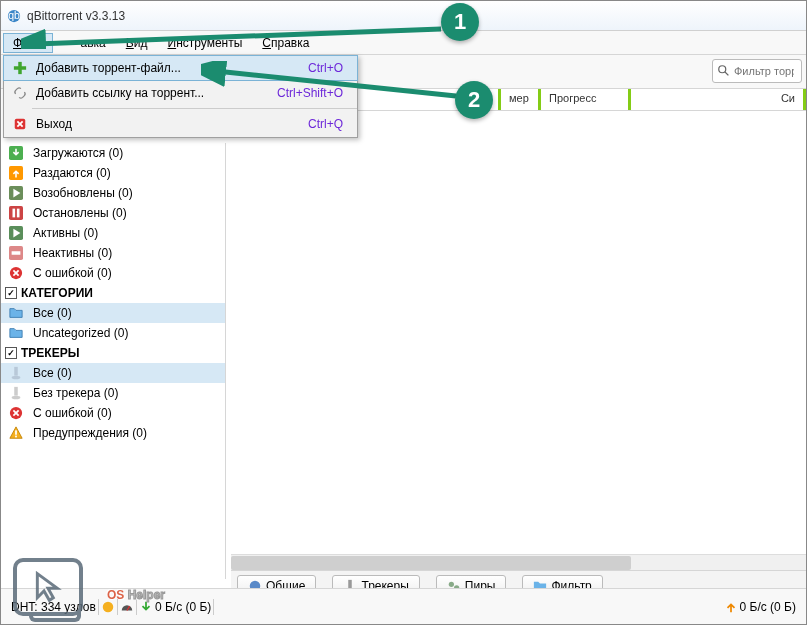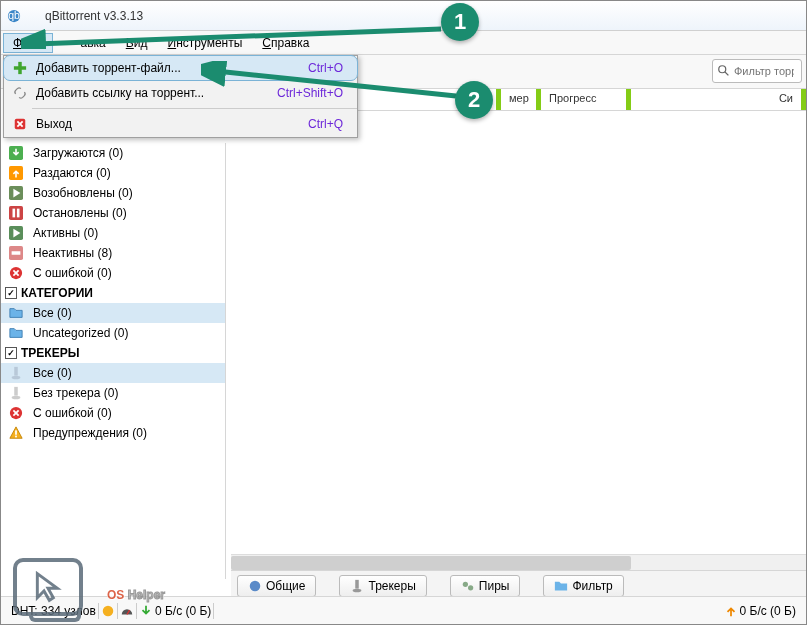--- a/index.html
+++ b/index.html
@@ -1,43 +1,43 @@
 <!DOCTYPE html>
 <html><head>
 <meta charset="utf-8">
 <style>
 * { box-sizing: border-box; margin: 0; padding: 0; font-family: "Segoe UI", Tahoma, sans-serif; font-size: 12px; }
 body { width: 807px; height: 625px; background: #fff; position: relative; overflow: hidden; border: 1px solid #888; }
-.titlebar { height: 30px; background: linear-gradient(#fff,#eef4fb); display: flex; align-items: center; padding: 0 6px; border-bottom: 1px solid #d0d0d0; gap: 24px; }
+.titlebar { height: 30px; background: linear-gradient(#fff,#eef4fb); display: flex; align-items: center; padding: 0 6px; border-bottom: 1px solid #d0d0d0; gap: 6px; }
 .titlebar .title { color: #333; }
 .menubar { height: 24px; display: flex; align-items: center; padding: 0 2px; border-bottom: 1px solid #d6d6d6; background: #f8f8f8; }
 .menubar .menu { padding: 3px 10px; cursor: default; }
 .menubar .menu u { text-decoration: underline; }
 .menubar .menu.open { background: #d6e8f5; border: 1px solid #7bb3d6; padding: 2px 9px; }
 .toolbar { height: 34px; border-bottom: 1px solid #d6d6d6; background: #f8f8f8; position: relative; }
 .toolbar .search { position: absolute; right: 4px; top: 4px; width: 90px; height: 24px; border: 1px solid #bbb; border-radius: 3px; display: flex; align-items: center; padding: 0 4px; gap: 3px; background: #fff; overflow: hidden; }
 .toolbar .search input { border: none; outline: none; width: 60px; color: #888; font-size: 11px; }
 .columns { height: 22px; display: flex; border-bottom: 1px solid #d6d6d6; background: #fff; position: absolute; left: 230px; right: 0; top: 88px; }
-.columns .col { border-right: 5px solid #84cc16; padding: 3px 8px; color: #333; font-size: 11px; }
+.columns .col { border-right: 3px solid #84cc16; padding: 3px 8px; color: #333; font-size: 11px; }
 .sidebar { position: absolute; left: 0; top: 142px; width: 225px; bottom: 45px; background: #fff; border-right: 1px solid #d6d6d6; overflow: hidden; }
 .sidebar .item { display: flex; align-items: center; padding: 2px 8px; gap: 10px; height: 20px; }
 .sidebar .item.selected { background: #d6e8f5; }
 .sidebar .header { display: flex; align-items: center; gap: 4px; padding: 3px 4px; font-weight: bold; }
 .sidebar .check { width: 12px; height: 12px; border: 1px solid #555; display: inline-flex; align-items: center; justify-content: center; font-size: 9px; }
 .main { position: absolute; left: 230px; right: 0; top: 110px; bottom: 72px; background: #fff; }
 .dropdown { position: absolute; left: 2px; top: 54px; width: 355px; background: #f2f2f2; border: 1px solid #a0a0a0; box-shadow: 2px 2px 5px rgba(0,0,0,0.25); z-index: 100; }
-.dropdown .row { display: flex; align-items: center; height: 26px; padding: 0 6px; border-radius: 7px; }
+.dropdown .row { display: flex; align-items: center; height: 26px; padding: 0 6px; }
 .dropdown .row.selected { background: #d6e8f5; border: 1px solid #7bb3d6; margin: -1px; }
 .dropdown .ico { width: 20px; display: flex; justify-content: center; }
 .dropdown .lbl { flex: 1; padding-left: 6px; }
 .dropdown .sc { color: #6d28d9; padding-right: 8px; }
 .dropdown hr { border: none; border-top: 1px solid #ccc; margin: 2px 0 2px 28px; }
-.bottom-tabs { position: absolute; left: 230px; right: 0; bottom: 24px; height: 30px; display: flex; align-items: center; gap: 23px; padding: 0 6px; border-top: 1px solid #d6d6d6; background: #f4f4f4; }
+.bottom-tabs { position: absolute; left: 230px; right: 0; bottom: 24px; height: 30px; display: flex; align-items: center; gap: 16px; padding: 0 6px; border-top: 1px solid #d6d6d6; background: #f4f4f4; }
 .bottom-tabs .tab { display: flex; align-items: center; gap: 4px; padding: 3px 10px; border: 1px solid #bbb; border-radius: 3px; background: linear-gradient(#fff,#eee); font-size: 11px; }
-.statusbar { position: absolute; left: 0; right: 0; bottom: 0; height: 28px; display: flex; align-items: center; justify-content: flex-end; gap: 2px; padding: 0 10px; border-top: 1px solid #d6d6d6; background: #f8f8f8; font-size: 11px; }
+.statusbar { position: absolute; left: 0; right: 0; bottom: 0; height: 36px; display: flex; align-items: center; justify-content: flex-end; gap: 2px; padding: 0 10px; border-top: 1px solid #d6d6d6; background: #f8f8f8; font-size: 11px; }
 .statusbar .sep { width: 1px; height: 16px; background: #ccc; }
 .scrollbar-h { position: absolute; left: 230px; right: 0; bottom: 54px; height: 16px; background: #f0f0f0; border-top: 1px solid #ddd; }
 .scrollbar-h .thumb { position: absolute; left: 0; width: 400px; height: 14px; top: 1px; background: #cfcfcf; border-radius: 2px; }
 .callout { position: absolute; width: 38px; height: 38px; border-radius: 50%; background: #1b8c6f; color: #fff; font-size: 22px; font-weight: bold; display: flex; align-items: center; justify-content: center; z-index: 200; box-shadow: 0 2px 4px rgba(0,0,0,0.3); }
 .watermark { position: absolute; left: 12px; bottom: 8px; z-index: 300; opacity: 0.85; display: flex; align-items: center; gap: 24px; }
 .watermark .cursor-box { width: 70px; height: 58px; border: 4px solid #5a6a78; border-radius: 10px; display: flex; align-items: center; justify-content: center; position: relative; }
 .watermark .cursor-box::after { content:""; position:absolute; bottom:-10px; left: 12px; width: 44px; height: 6px; border: 4px solid #5a6a78; border-top: none; border-radius: 0 0 6px 6px; }
 .watermark .wmtext { font-size: 34px; font-weight: bold; }
 .watermark .wmtext .os { color: #d84a2a; text-shadow: 1px 1px 0 #fff, -1px -1px 0 #fff; }
 .watermark .wmtext .hlp { color: #bbb; -webkit-text-stroke: 1px #888; text-shadow: 1px 1px 0 #fff; }
@@ -149,21 +149,21 @@
         <rect width="16" height="16" rx="2" fill="#5a8e5a"></rect>
         <path d="M5 3 l8 5 l-8 5 z" fill="#fff"></path>
       </svg>
       <span>Активны (0)</span>
     </div>
   <div class="item">
       <svg class="icon" viewBox="0 0 16 16">
         <rect width="16" height="16" rx="2" fill="#d88"></rect>
         <rect x="3" y="6" width="10" height="4" fill="#fff"></rect>
       </svg>
-      <span>Неактивны (8)</span>
+      <span>Неактивны (0)</span>
     </div>
   <div class="item">
       <svg class="icon" viewBox="0 0 16 16">
         <circle cx="8" cy="8" r="7" fill="#d33"></circle>
         <line x1="5" y1="5" x2="11" y2="11" stroke="#fff" stroke-width="2"></line>
         <line x1="11" y1="5" x2="5" y2="11" stroke="#fff" stroke-width="2"></line>
       </svg>
       <span>С ошибкой (0)</span>
     </div>
 

